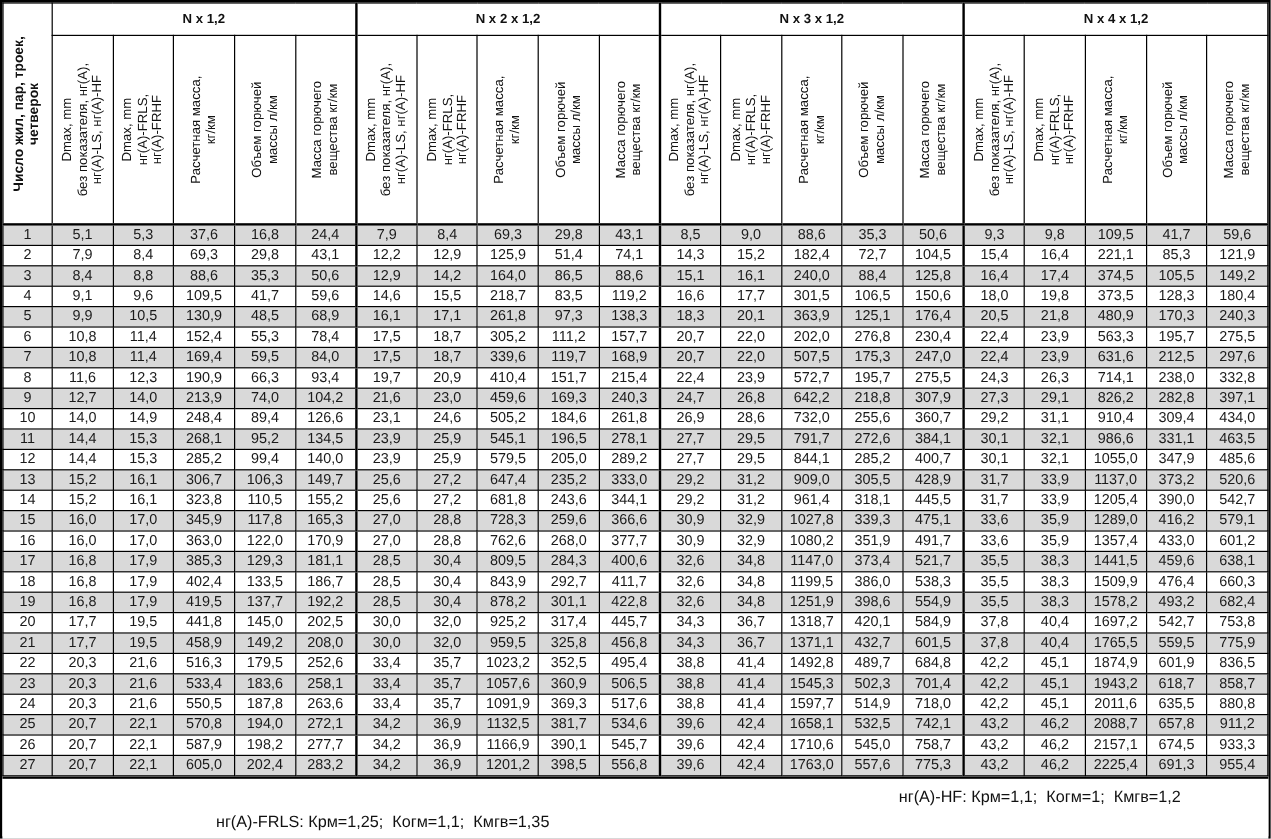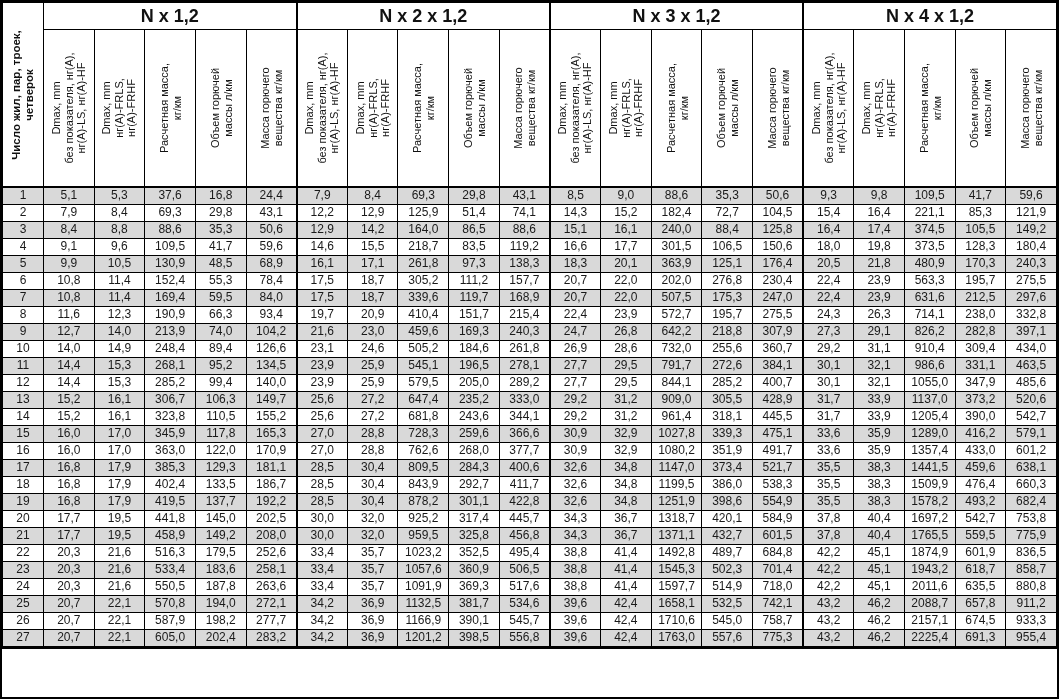--- a/index.html
+++ b/index.html
@@ -4,21 +4,21 @@
 <style>
   html,body{margin:0;padding:0;background:#fff;}
   .sheet{
     width:1059px;height:699px;box-sizing:border-box;
     border:2px solid #000;background:#fff;
     font-family:"Liberation Sans","DejaVu Sans",sans-serif;
     display:flex;flex-direction:column;color:#111;
   }
   table{border-collapse:collapse;width:100%;table-layout:fixed;}
   th,td{border:1px solid #000;padding:0;text-align:center;vertical-align:middle;overflow:hidden;}
-  .group-row th.ghead{height:26px;font-size:18px;font-weight:bold;background:#fff;}
+  .group-row th.ghead{height:26px;font-size:11px;font-weight:bold;background:#fff;}
   .sub-row th{height:156px;font-weight:normal;background:#fff;border-bottom:2px solid #000;}
   th.corner{border-bottom:2px solid #000;}
   .vwrap{position:relative;width:100%;height:156px;}
   .vwrap.cw{height:182px;}
   .rot{
     position:absolute;left:50%;top:50%;
     transform:translate(-50%,-50%) rotate(-90deg);
     width:150px;text-align:center;font-size:11px;line-height:12.5px;
     white-space:pre-line;
   }
@@ -825,14 +825,16 @@
           <td>775,3</td>
           <td class="gsep">43,2</td>
           <td>46,2</td>
           <td>2225,4</td>
           <td>691,3</td>
           <td>955,4</td>
         </tr>
       </tbody>
   </table>
   <div class="footnotes">
+    <span class="fn" style="left:747px;top:7px">нг(А)-HF: Крм=1,1;  Когм=1;  Кмгв=1,2</span>
+    <span class="fn" style="left:178px;top:28px">нг(А)-FRLS: Крм=1,25;  Когм=1,1;  Кмгв=1,35</span>
   </div>
 </div>
 
 </body></html>

